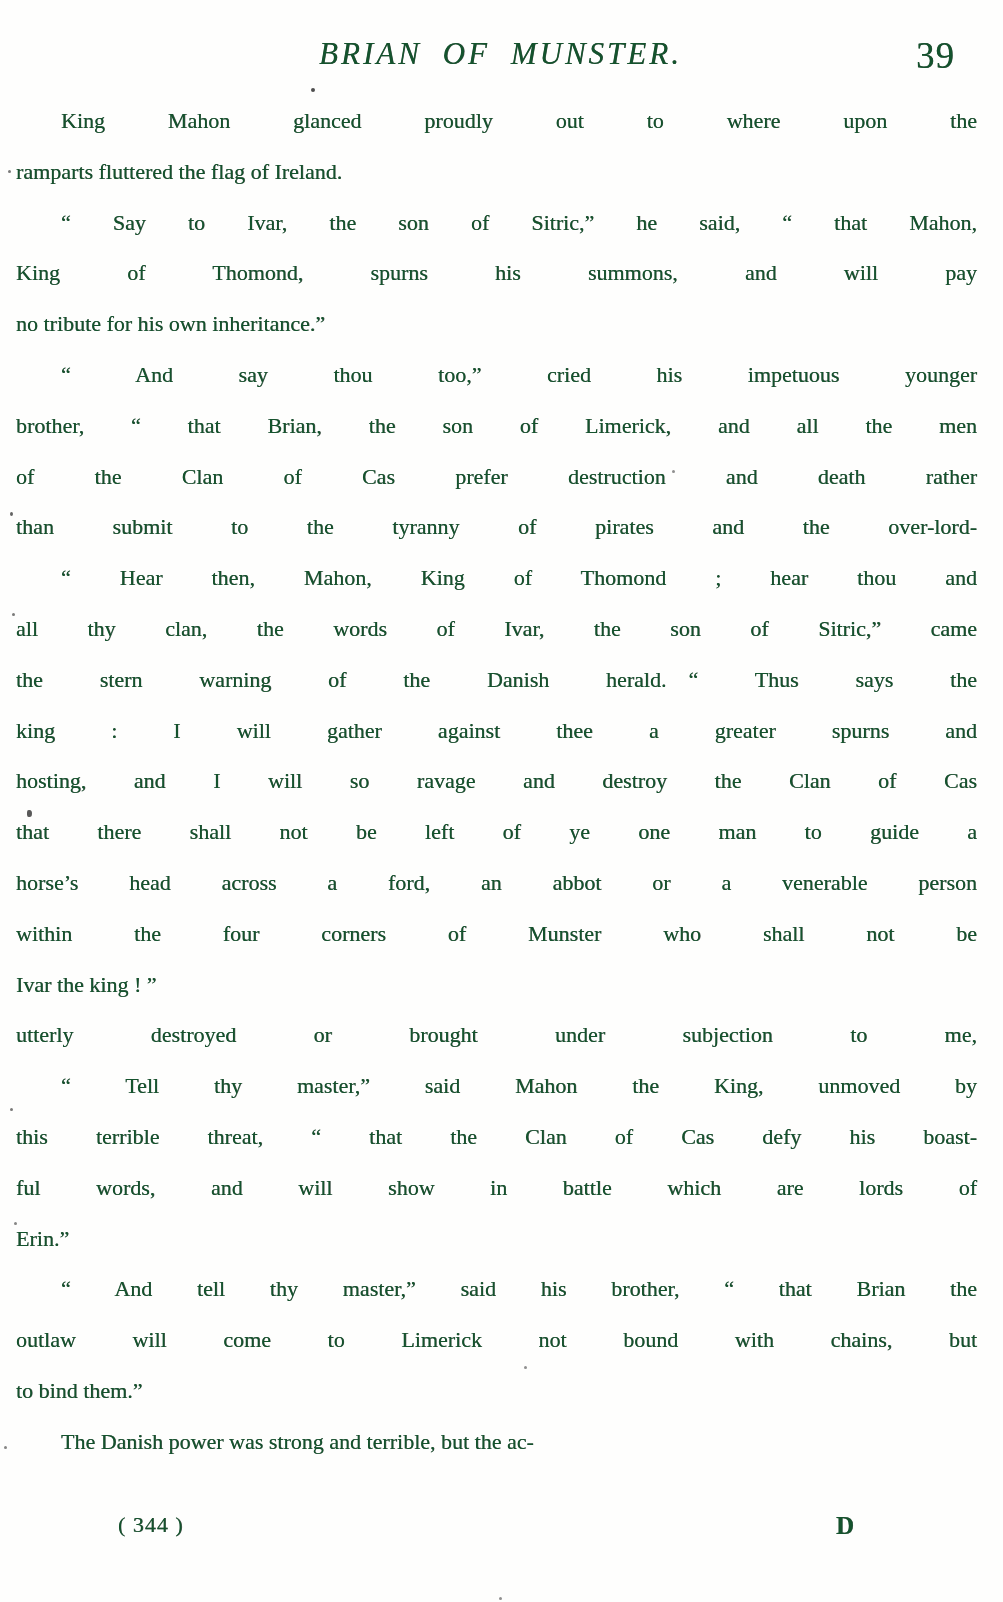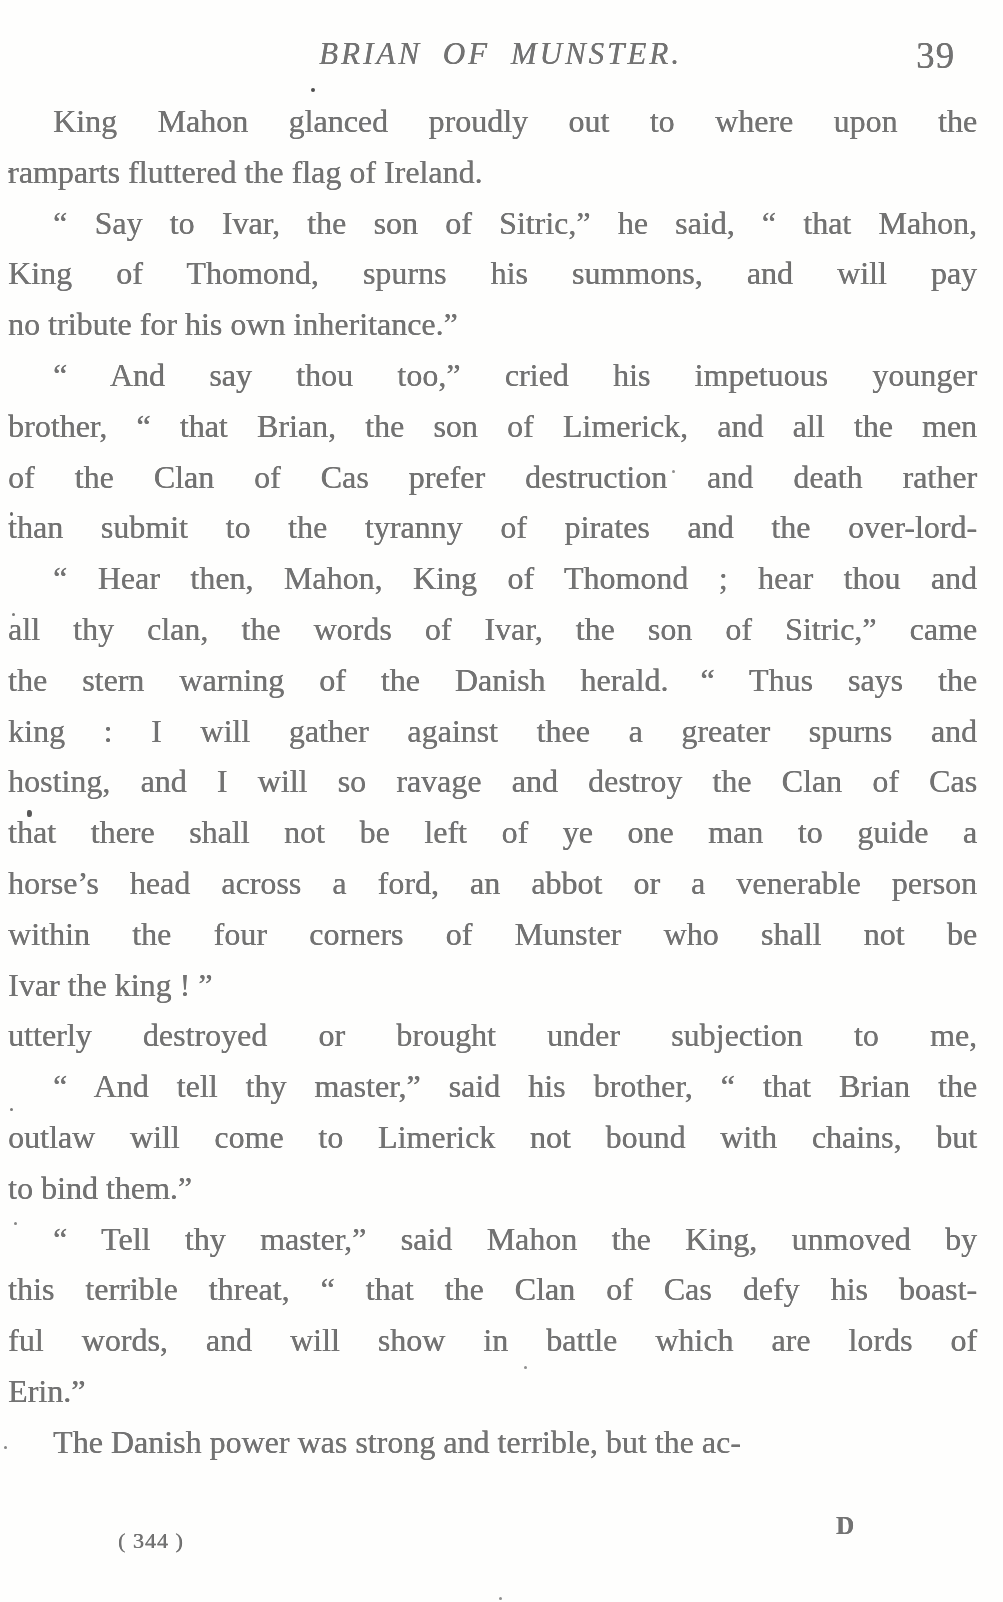--- a/index.html
+++ b/index.html
@@ -7,21 +7,21 @@
     padding: 0;
     background: #ffffff;
   }
   .page {
     position: relative;
     width: 1003px;
     height: 1602px;
     background: #fefefd;
     overflow: hidden;
     font-family: "Liberation Serif", "DejaVu Serif", serif;
-    color: #737373;
+    color: #14532d;
   }
   
   .header {
     position: absolute;
     top: 34px;
     left: 24px;
     right: 26px;
     height: 46px;
   }
   .running-head {
@@ -42,23 +42,23 @@
     top: 0;
     font-size: 37px;
     letter-spacing: 1px;
     text-shadow: 0.3px 0.3px 0.5px rgba(0,0,0,0.65);
     text-align: center;
   }
   
   .body-text {
     position: absolute;
     top: 96px;
-    left: 8px;
+    left: 16px;
     right: 26px;
-    font-size: 32px;
+    font-size: 22px;
     line-height: 50.8px;
     text-shadow: 0.35px 0.35px 0.55px rgba(0,0,0,0.6);
   }
   .paragraph { margin: 0; }
   .line {
     text-align: justify;
     text-align-last: justify;
     white-space: pre-wrap;
     height: 50.8px;
     overflow: visible;
@@ -69,21 +69,21 @@
   .footer {
     position: absolute;
     top: 1512px;
     left: 24px;
     right: 26px;
     height: 40px;
   }
   .sig-num {
     position: absolute;
     left: 94px;
-    top: 16px;
+    top: 0;
     font-size: 22px;
     letter-spacing: 1px;
     text-shadow: 0.3px 0.3px 0.5px rgba(0,0,0,0.6);
   }
   .sig-letter {
     position: absolute;
     left: 812px;
     top: 0;
     font-size: 25px;
     font-weight: bold;
@@ -128,29 +128,29 @@
         <div class="line">the stern warning of the Danish herald. “ Thus says the</div>
         <div class="line">king : I will gather against thee a greater spurns and</div>
         <div class="line">hosting, and I will so ravage and destroy the Clan of Cas</div>
         <div class="line">that there shall not be left of ye one man to guide a</div>
         <div class="line">horse’s head across a ford, an abbot or a venerable person</div>
         <div class="line">within the four corners of Munster who shall not be</div>
         <div class="line last">Ivar the king ! ”</div>
         <div class="line">utterly destroyed or brought under subjection to me,</div>
       </div>
       <div class="paragraph">
-        <div class="line first">“ And tell thy master,” said his brother, “ that Brian the</div>
-        <div class="line">outlaw will come to Limerick not bound with chains, but</div>
-        <div class="line last">to bind them.”</div>
-      </div>
-      <div class="paragraph">
         <div class="line first">“ Tell thy master,” said Mahon the King, unmoved by</div>
         <div class="line">this terrible threat, “ that the Clan of Cas defy his boast-</div>
         <div class="line">ful words, and will show in battle which are lords of</div>
         <div class="line last">Erin.”</div>
+      </div>
+      <div class="paragraph">
+        <div class="line first">“ And tell thy master,” said his brother, “ that Brian the</div>
+        <div class="line">outlaw will come to Limerick not bound with chains, but</div>
+        <div class="line last">to bind them.”</div>
       </div>
       <div class="paragraph">
         <div class="line first last">The Danish power was strong and terrible, but the ac-</div>
       </div>
     </div>
 
   <div class="footer">
     <span class="sig-num">( 344 )</span>
     <span class="sig-letter">D</span>
   </div>

